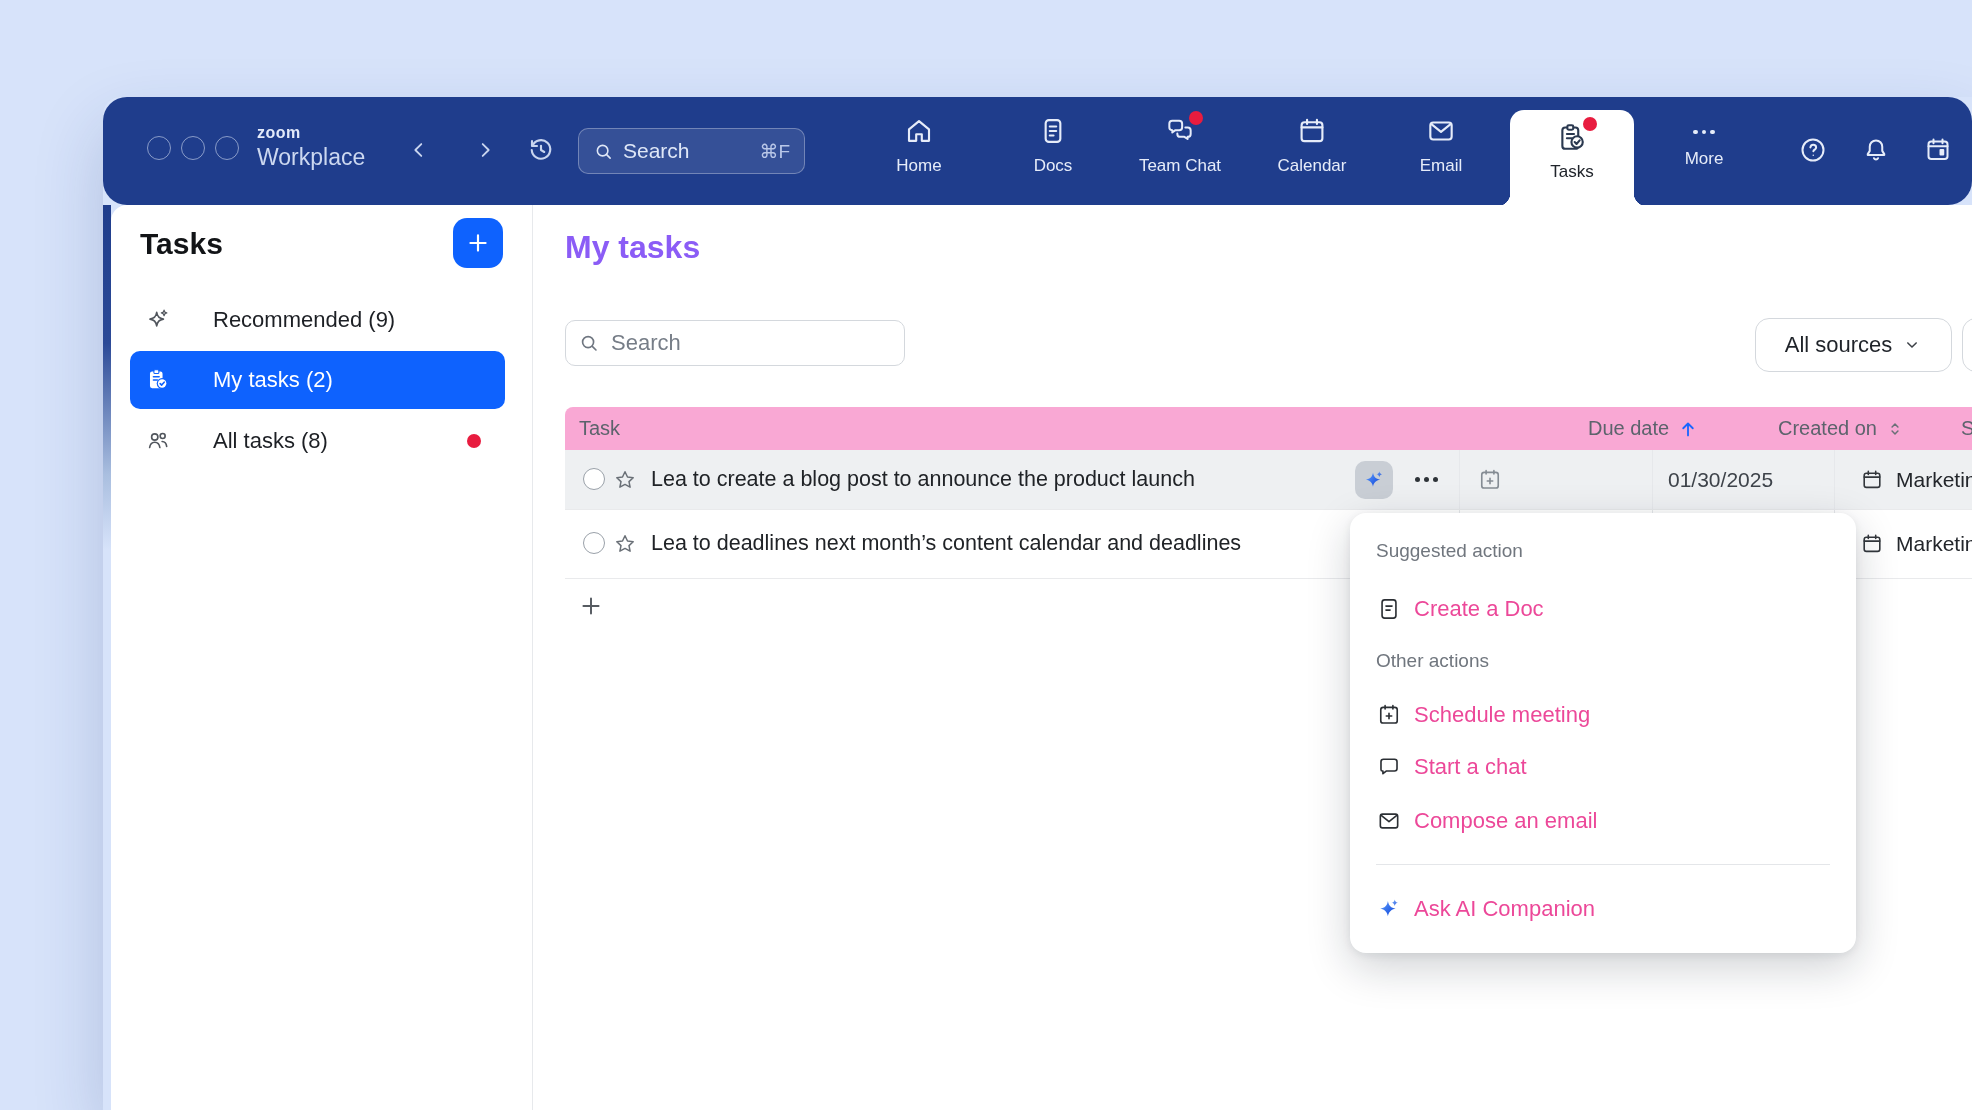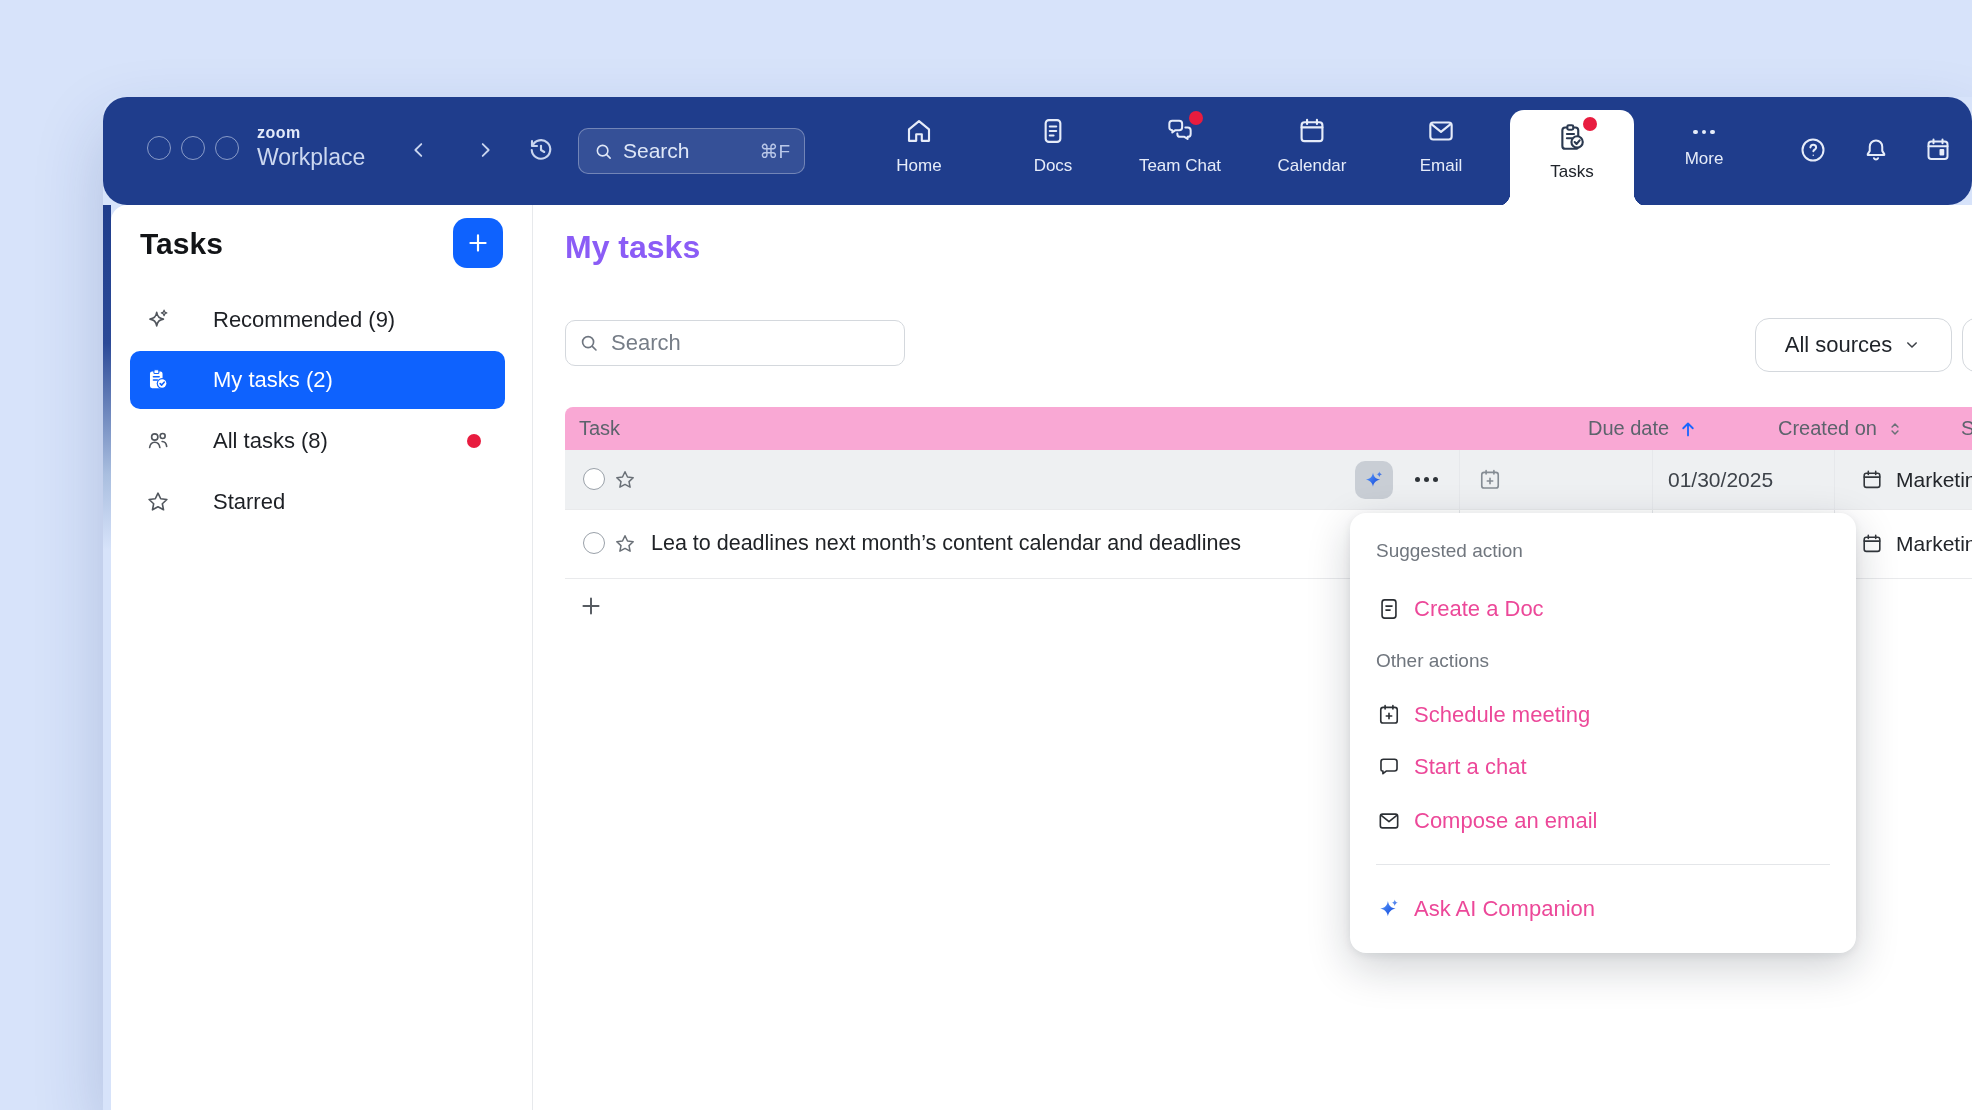--- a/index.html
+++ b/index.html
@@ -327,28 +327,20 @@
             <circle cx="9" cy="8.3" r="2.9"></circle>
               <path d="M4.3 18c.4-3.1 2.2-4.9 4.7-4.9s4.3 1.8 4.7 4.9"></path>
             <circle cx="16.3" cy="7.4" r="2.3"></circle>
               <path d="M15.8 12.5c2.4.1 3.9 1.8 4.2 4.5"></path>
           </svg>
         </span>
         <span class="lbl">All tasks (8)</span>
         <span class="sb-dot"></span>
       </div>
 
-      <div class="sb-item sb-3">
-        <span class="ic">
-          <svg width="26" height="26" viewBox="0 0 24 24" fill="none" stroke="#51565d" stroke-width="1.5" stroke-linejoin="round">
-              <path d="m12 3.8 2.5 5.2 5.7.7-4.2 3.9 1.1 5.6L12 16.4l-5.1 2.8 1.1-5.6-4.2-3.9 5.7-.7z"></path>
-            </svg>
-        </span>
-        <span class="lbl">Starred</span>
-      </div>
 
       <div class="main-title">My tasks</div>
 
       <div class="main-search">
         <svg width="22" height="22" viewBox="0 0 24 24" fill="none" stroke="#6f7680" stroke-width="1.8" stroke-linecap="round">
             <circle cx="11" cy="11" r="6"></circle>
             <path d="m15.6 15.6 4 4"></path>
           </svg>
         <input type="text" placeholder="Search" style="">
       </div>
@@ -386,20 +378,21 @@
       <div class="row row-1 hovered">
         <span class="cellline cl-1"></span>
         <span class="cellline cl-2"></span>
         <span class="cellline cl-3"></span>
         <span class="radio"></span>
         <span class="star">
           <svg width="24" height="24" viewBox="0 0 24 24" fill="none" stroke="currentColor" stroke-width="1.5" stroke-linejoin="round">
               <path d="m12 3.8 2.5 5.2 5.7.7-4.2 3.9 1.1 5.6L12 16.4l-5.1 2.8 1.1-5.6-4.2-3.9 5.7-.7z"></path>
             </svg>
         </span>
+        <span class="task-text">Lea to create a blog post to announce the product launch</span>
         <span class="ai-btn">
           <svg width="24" height="24" viewBox="0 0 24 24">
             <defs>
                 <linearGradient id="aig1" x1="0" y1="0" x2="1" y2="1">
                   <stop offset="0" stop-color="#5fa0ff"></stop>
                   <stop offset="1" stop-color="#0b3fd6"></stop>
                 </linearGradient>
               </defs>
             <path d="M11 4.6c.6 4.2 2.9 6.5 7.1 7.1-4.2.6-6.5 2.9-7.1 7.1-.6-4.2-2.9-6.5-7.1-7.1 4.2-.6 6.5-2.9 7.1-7.1z" fill="url(#aig1)"></path>
             <path d="M17.3 3.2c.3 1.8 1.2 2.7 3 3-1.8.3-2.7 1.2-3 3-.3-1.8-1.2-2.7-3-3 1.8-.3 2.7-1.2 3-3z" fill="url(#aig1)" opacity=".85"></path>

